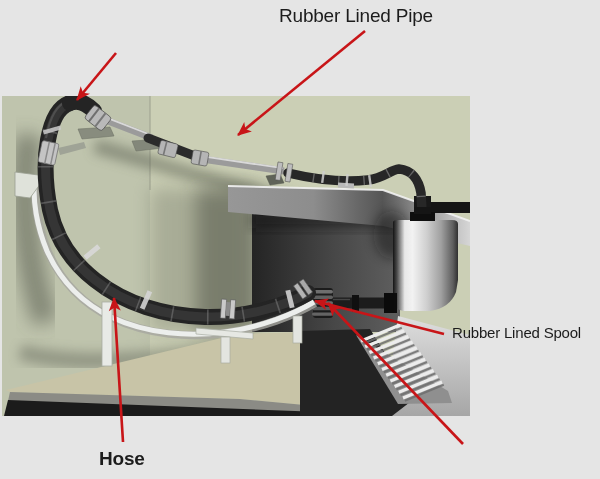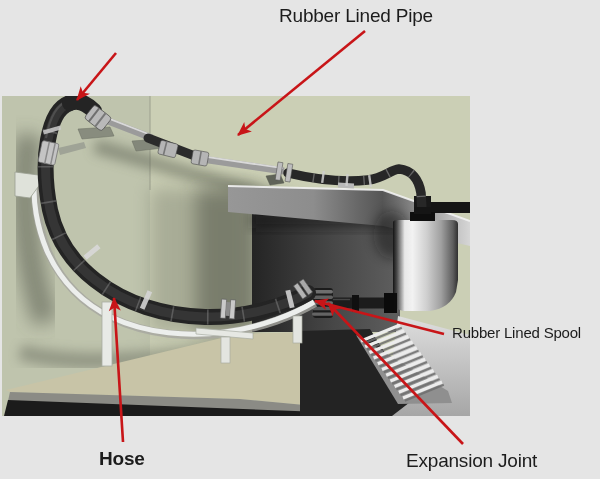--- a/index.html
+++ b/index.html
@@ -229,16 +229,15 @@
     <line x1="365" y1="31" x2="238" y2="135" marker-end="url(#ah)"></line>
     <line x1="116" y1="53" x2="77" y2="100" marker-end="url(#ah)"></line>
     <line x1="123" y1="442" x2="114" y2="298" marker-end="url(#ah)"></line>
     <line x1="463" y1="444" x2="328" y2="303" marker-end="url(#ah)"></line>
     <line x1="444" y1="334" x2="315" y2="301" marker-end="url(#ah)"></line>
   </g>
 </svg>
 
 <div id="lbl-pipe" class="callout">Rubber Lined Pipe</div>
 <div id="lbl-hose" class="callout">Hose</div>
-<div id="lbl-exp" class="callout">Expansion Joint</div>
 <div id="lbl-spool" class="callout small">Rubber Lined Spool</div>
 
 </div>
 
 </body></html>

